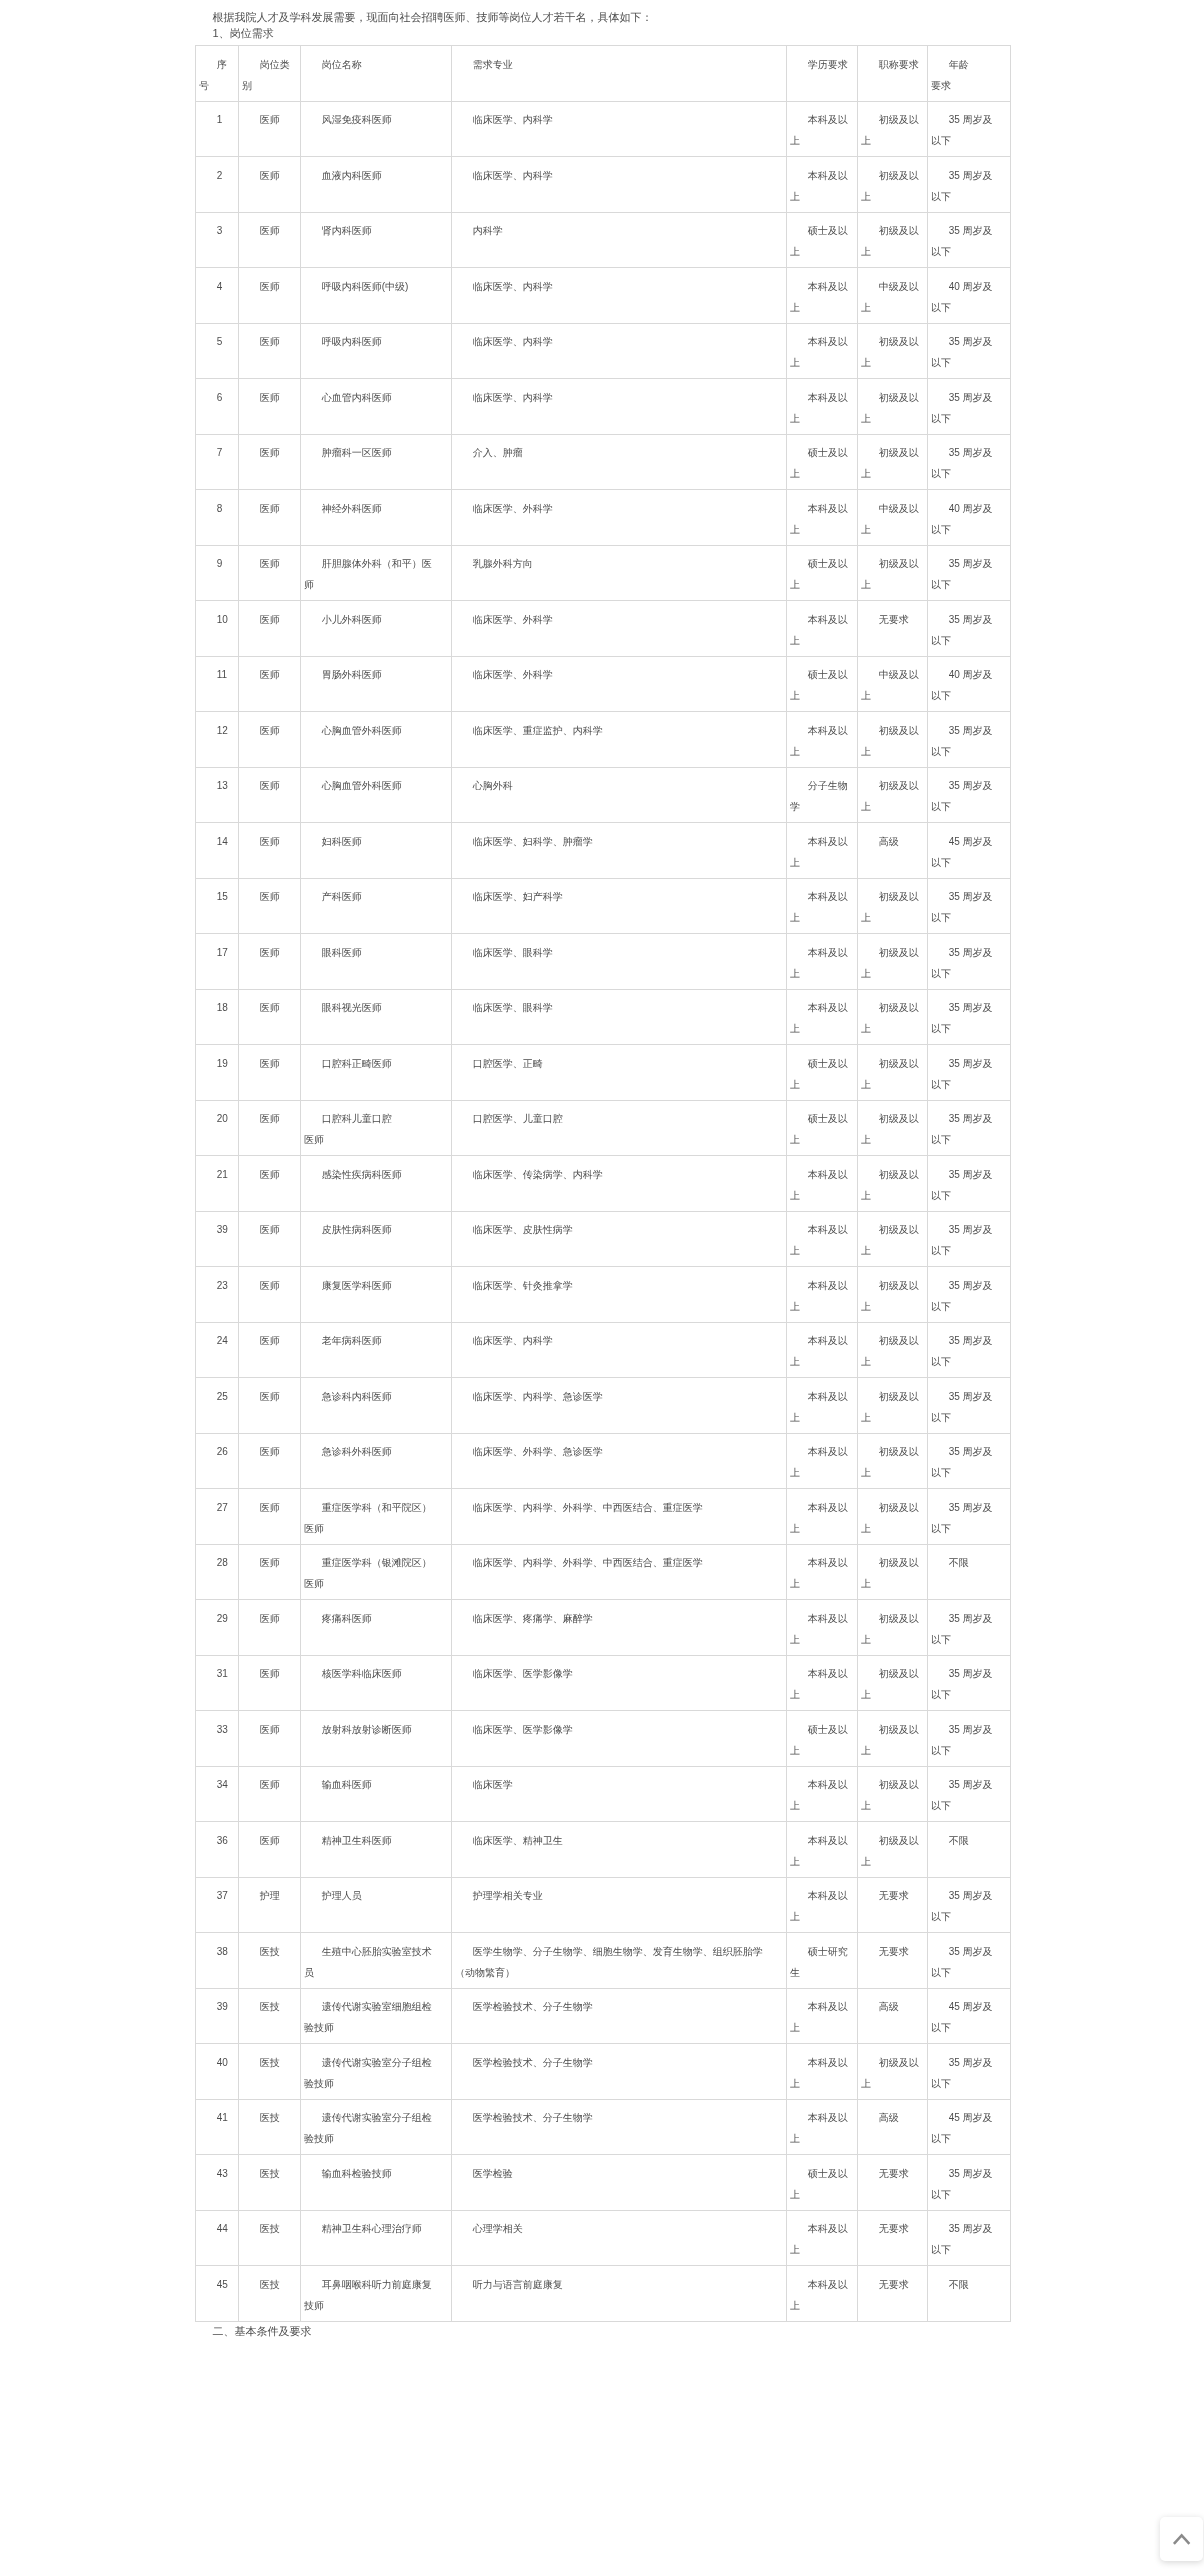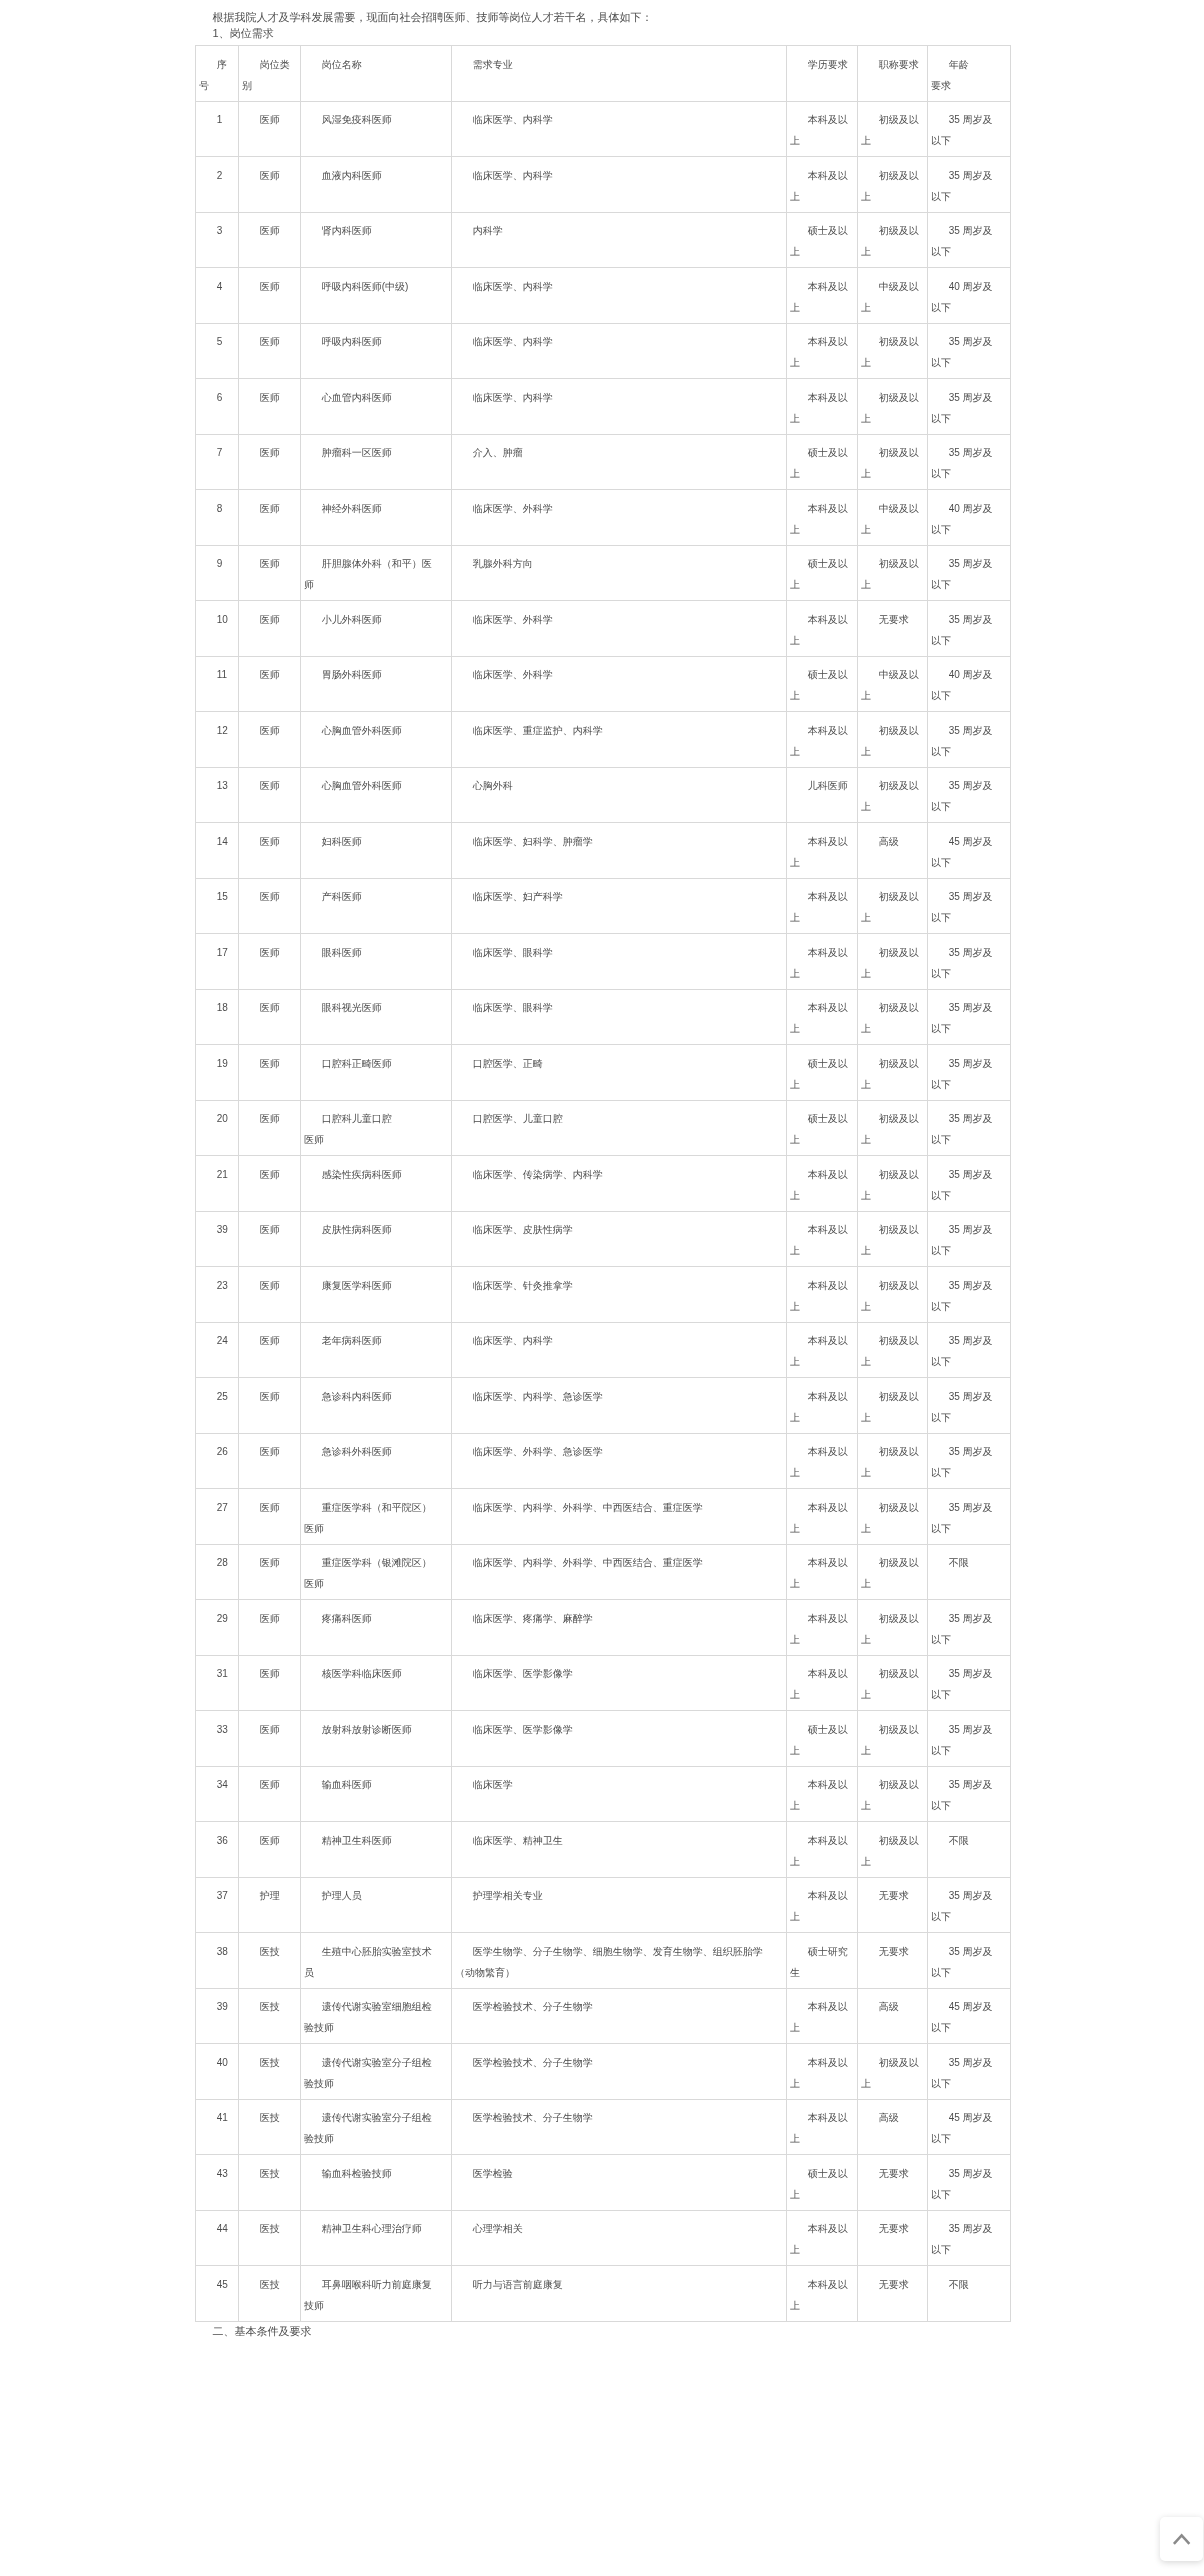--- a/index.html
+++ b/index.html
@@ -228,21 +228,21 @@
             <td>初级及以
 上</td>
             <td>35 周岁及
 以下</td>
           </tr>
           <tr>
             <td>13</td>
             <td>医师</td>
             <td>心胸血管外科医师</td>
             <td>心胸外科</td>
-            <td>儿科医师</td>
+            <td>分子生物学</td>
             <td>初级及以
 上</td>
             <td>35 周岁及
 以下</td>
           </tr>
           <tr>
             <td>14</td>
             <td>医师</td>
             <td>妇科医师</td>
             <td>临床医学、妇科学、肿瘤学</td>

